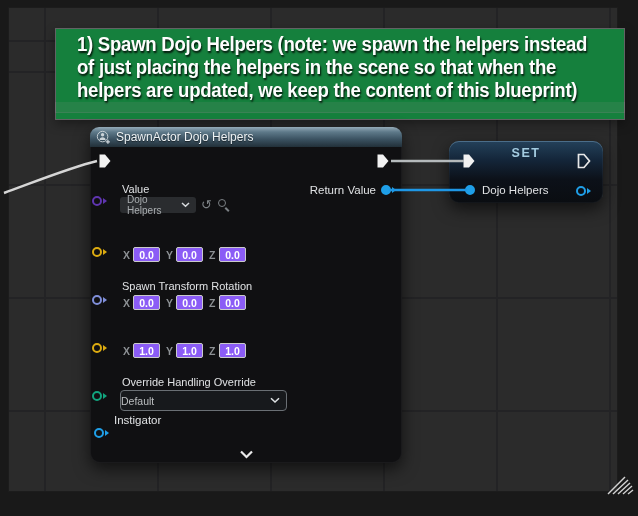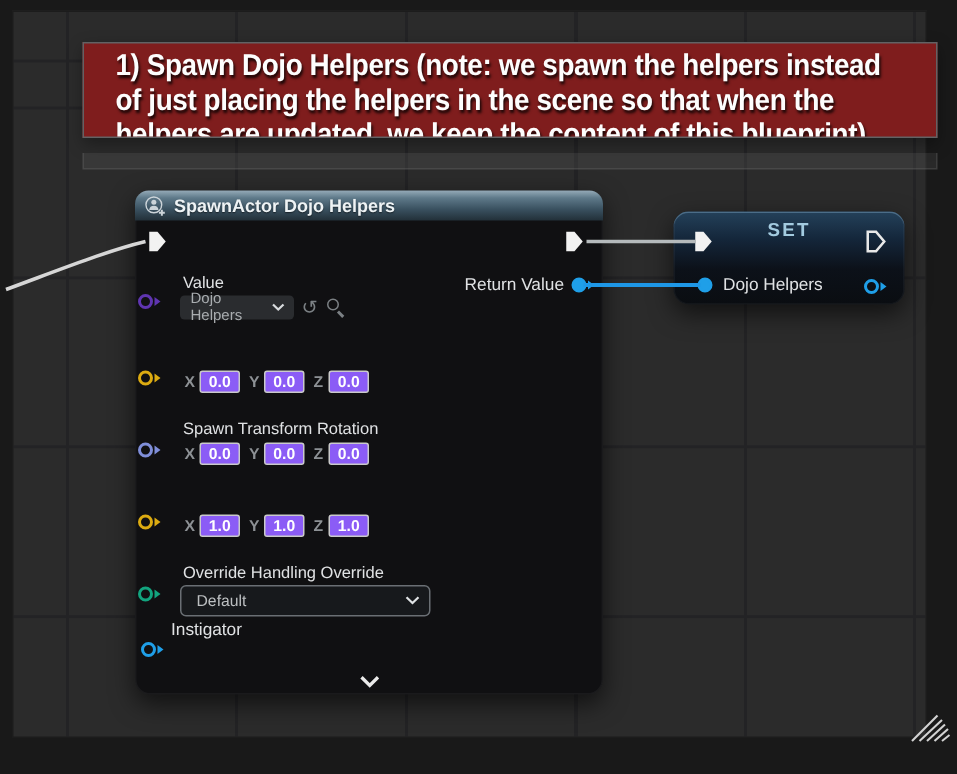--- a/index.html
+++ b/index.html
@@ -7,53 +7,53 @@
   #root{position:relative;width:638px;height:516px;overflow:hidden;background:#191919;
         font-family:"Liberation Sans",sans-serif;-webkit-font-smoothing:antialiased;}
   
   #canvas{position:absolute;left:8px;top:7px;width:610px;height:485px;background:#2b2b2b;
     background-image:
       repeating-linear-gradient(to right,#232325 0px,#232325 2px,transparent 2px,transparent 113px),
       repeating-linear-gradient(to bottom,#232325 0px,#232325 2px,transparent 2px,transparent 113px);
     background-position:35px 63px,35px 63px;
     border:1px solid #1c1c1c;}
   
-  .comment{position:absolute;left:55px;top:28px;width:570px;height:64px;background:#7f1d1d;
+  .comment{position:absolute;left:55px;top:28px;width:570px;height:92px;background:#15803d;
     border:1px solid #626264;box-shadow:0 4px 10px rgba(0,0,0,.35);padding:4px 0 0 21px;overflow:hidden;}
   .comment-line{white-space:nowrap;color:#fdfdfd;font-weight:700;font-size:20px;line-height:23px;
     letter-spacing:-0.3px;transform:scaleX(.93);transform-origin:left center;
     text-shadow:1px 2px 2px rgba(0,0,0,.85);}
   .comment-body{position:absolute;left:55px;top:102px;width:570px;height:11px;
     background:rgba(140,140,142,.14);border:1px solid rgba(130,130,132,.22);border-top:none;}
   
   .node{position:absolute;background:rgba(15,16,18,.97);border-radius:10px;
     box-shadow:0 6px 16px rgba(0,0,0,.6),inset 0 0 0 1px rgba(255,255,255,.045);}
   .node-header{position:absolute;left:0;top:0;right:0;height:20px;border-radius:9px 9px 0 0;
     background:linear-gradient(180deg,#95abb8 0%,#5e7989 25%,#3a5160 62%,#223039 100%);
     display:flex;align-items:center;padding-left:6px;gap:5px;}
-  .node-title{font-size:12px;font-weight:700;color:#eef3f5;text-shadow:0 1px 1px rgba(0,0,0,.55);}
+  .node-title{font-size:12px;font-weight:400;color:#eef3f5;text-shadow:0 1px 1px rgba(0,0,0,.55);}
   .plabel{position:absolute;color:#e0e2e4;font-size:11px;}
   
   .pin{position:absolute;}
   .pin .c{position:absolute;left:0;top:0;width:10px;height:10px;border-radius:50%;
     border:2.5px solid var(--pc);}
   .pin.filled .c{background:var(--pc);}
   .pin .t{position:absolute;left:11px;top:2px;width:0;height:0;border-top:3px solid transparent;
     border-bottom:3px solid transparent;border-left:4px solid var(--pc);}
   .exec{position:absolute;}
   
   .vrow{position:absolute;display:flex;align-items:center;}
   .axis{color:#8d9195;font-size:10.5px;font-weight:600;width:7px;margin-right:3px;}
   .vbox{min-width:27px;height:15px;border:1px solid #cacaca;border-radius:2px;background:#8b5cf6;
     color:#fff;font-size:10.5px;font-weight:700;display:flex;align-items:center;justify-content:center;
     margin-right:6px;padding:0 2px;}
   
   .dd{position:absolute;display:flex;align-items:center;color:#a9adb0;font-size:10px;}
   .dd-class{background:#2a2c2f;border-radius:3px;padding-left:7px;}
-  .dd-coll{background:#17191c;border:1px solid #6a6f74;border-radius:4px;padding-left:10px;
+  .dd-coll{background:#17191c;border:1px solid #6a6f74;border-radius:4px;
     font-size:10.5px;color:#bcbfc1;}
   .dd .chev{margin-left:auto;margin-right:6px;display:flex;}
   
   .icon-reset{position:absolute;color:#7b8084;font-size:13px;line-height:13px;}
   .mag{position:absolute;width:13px;height:13px;}
   .mag::before{content:"";position:absolute;left:1px;top:1px;width:6px;height:6px;
     border:1.5px solid #7b8084;border-radius:50%;}
   .mag::after{content:"";position:absolute;left:9px;top:9px;width:4.5px;height:1.6px;
     background:#7b8084;transform:rotate(45deg);transform-origin:0 0;}
   

